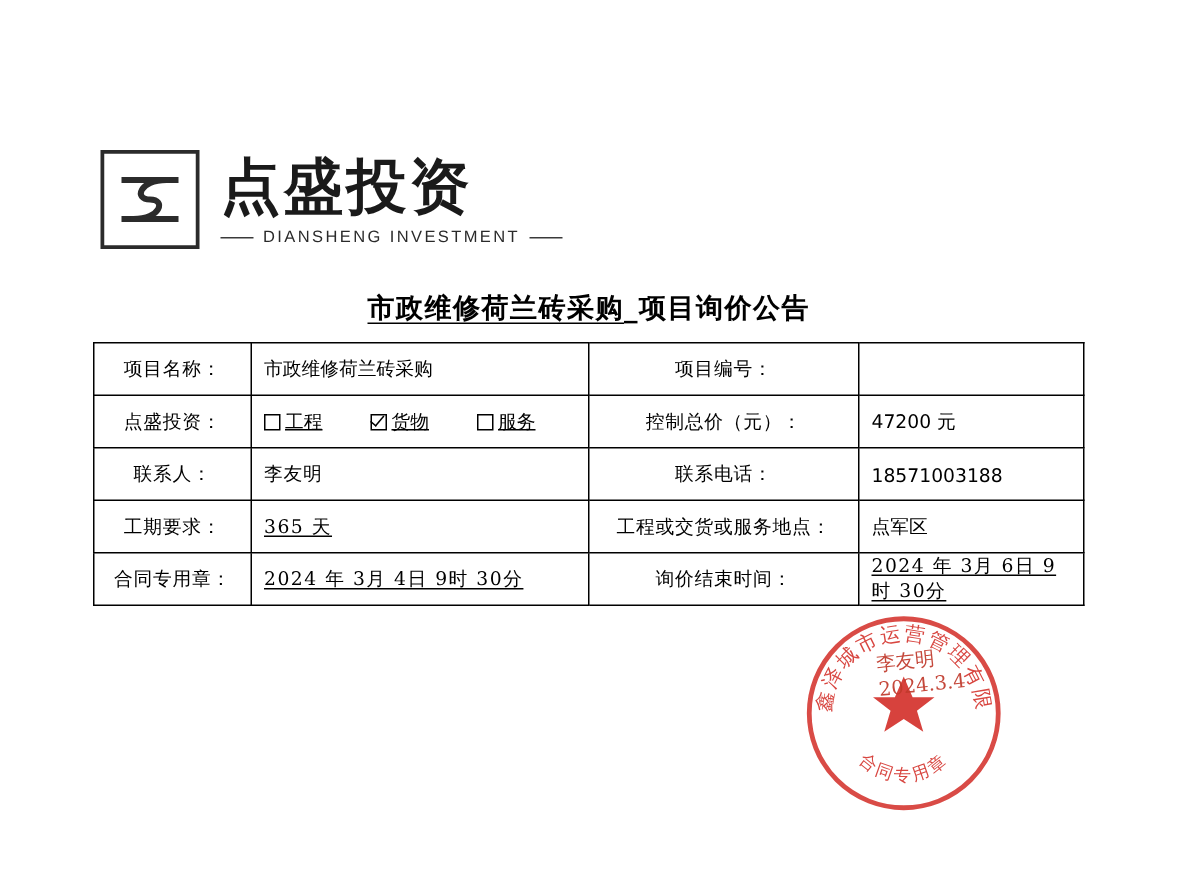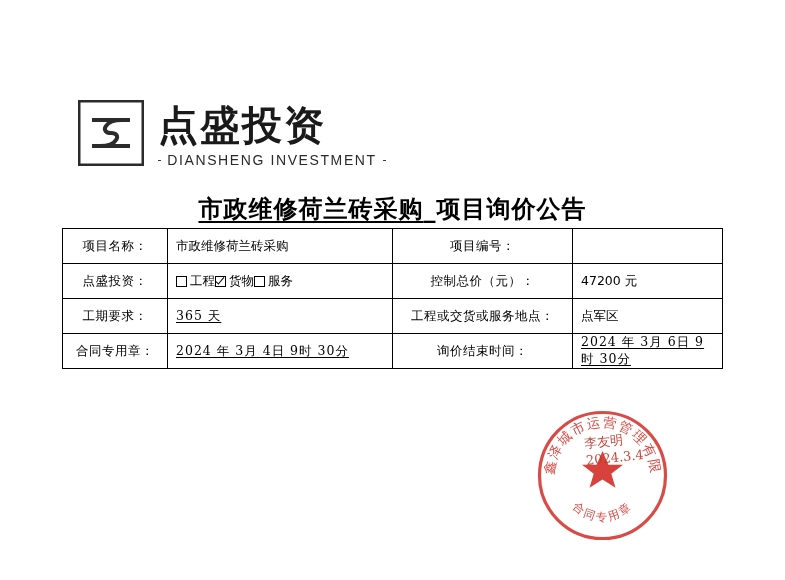--- a/index.html
+++ b/index.html
@@ -12,21 +12,21 @@
     height: 580px;
     position: relative;
     font-family: "Liberation Sans", sans-serif;
     color: #000000;
     overflow: hidden;
   }
 
   
   #logo-block {
     position: absolute;
-    left: 78px;
+    left: 67px;
     top: 100px;
     display: flex;
     align-items: flex-start;
   }
   #logo-mark {
     width: 66px;
     height: 66px;
     position: relative;
     flex: 0 0 auto;
   }
@@ -49,37 +49,37 @@
     align-items: center;
     margin-top: 4px;
     width: 228px;
   }
   .logo-rule {
     height: 1px;
     background: #3a3a3a;
     flex: 1 1 auto;
   }
   #logo-en {
-    font-size: 14px;
+    font-size: 11px;
     letter-spacing: 1.6px;
     color: #2a2a2a;
     white-space: nowrap;
     padding: 0 6px;
     font-family: "Liberation Sans", sans-serif;
   }
 
   
   #doc-title {
     position: absolute;
     left: 0;
     top: 193px;
     width: 785px;
     text-align: center;
     font-family: "DejaVu Sans", "Liberation Sans", sans-serif;
-    font-size: 24px;
+    font-size: 18px;
     font-weight: bold;
     letter-spacing: 1px;
     color: #000;
   }
   #doc-title .underlined {
     text-decoration: underline;
     text-underline-offset: 4px;
   }
 
   
@@ -118,22 +118,23 @@
     text-underline-offset: 2px;
     letter-spacing: 1px;
   }
   .hand-plain {
     font-family: "DejaVu Serif", "Liberation Serif", serif;
     letter-spacing: 0.5px;
   }
   .checkbox-row {
     display: flex;
     align-items: center;
-    gap: 0;
+    gap: 32px;
     font-size: 12.5px;
+    text-decoration: underline;
   }
   .cbox {
     display: inline-flex;
     align-items: center;
     gap: 3px;
     white-space: nowrap;
   }
   .box {
     display: inline-block;
     width: 9px;
@@ -228,20 +229,26 @@
             <span>货物</span>
           </span>
           <span class="cbox">
             <span class="box"></span>
             <span>服务</span>
           </span>
         </div>
       </td>
       <td class="label">控制总价（元）：</td>
       <td class="value">47200 元</td>
+    </tr>
+    <tr>
+      <td class="label">联系人：</td>
+      <td class="value hand-plain">李友明</td>
+      <td class="label">联系电话：</td>
+      <td class="value">18571003188</td>
     </tr>
     <tr>
       <td class="label">工期要求：</td>
       <td class="value handwrite">365 天</td>
       <td class="label">工程或交货或服务地点：</td>
       <td class="value">点军区</td>
     </tr>
     <tr>
       <td class="label">合同专用章：</td>
       <td class="value handwrite">2024 年 3月 4日 9时 30分</td>

